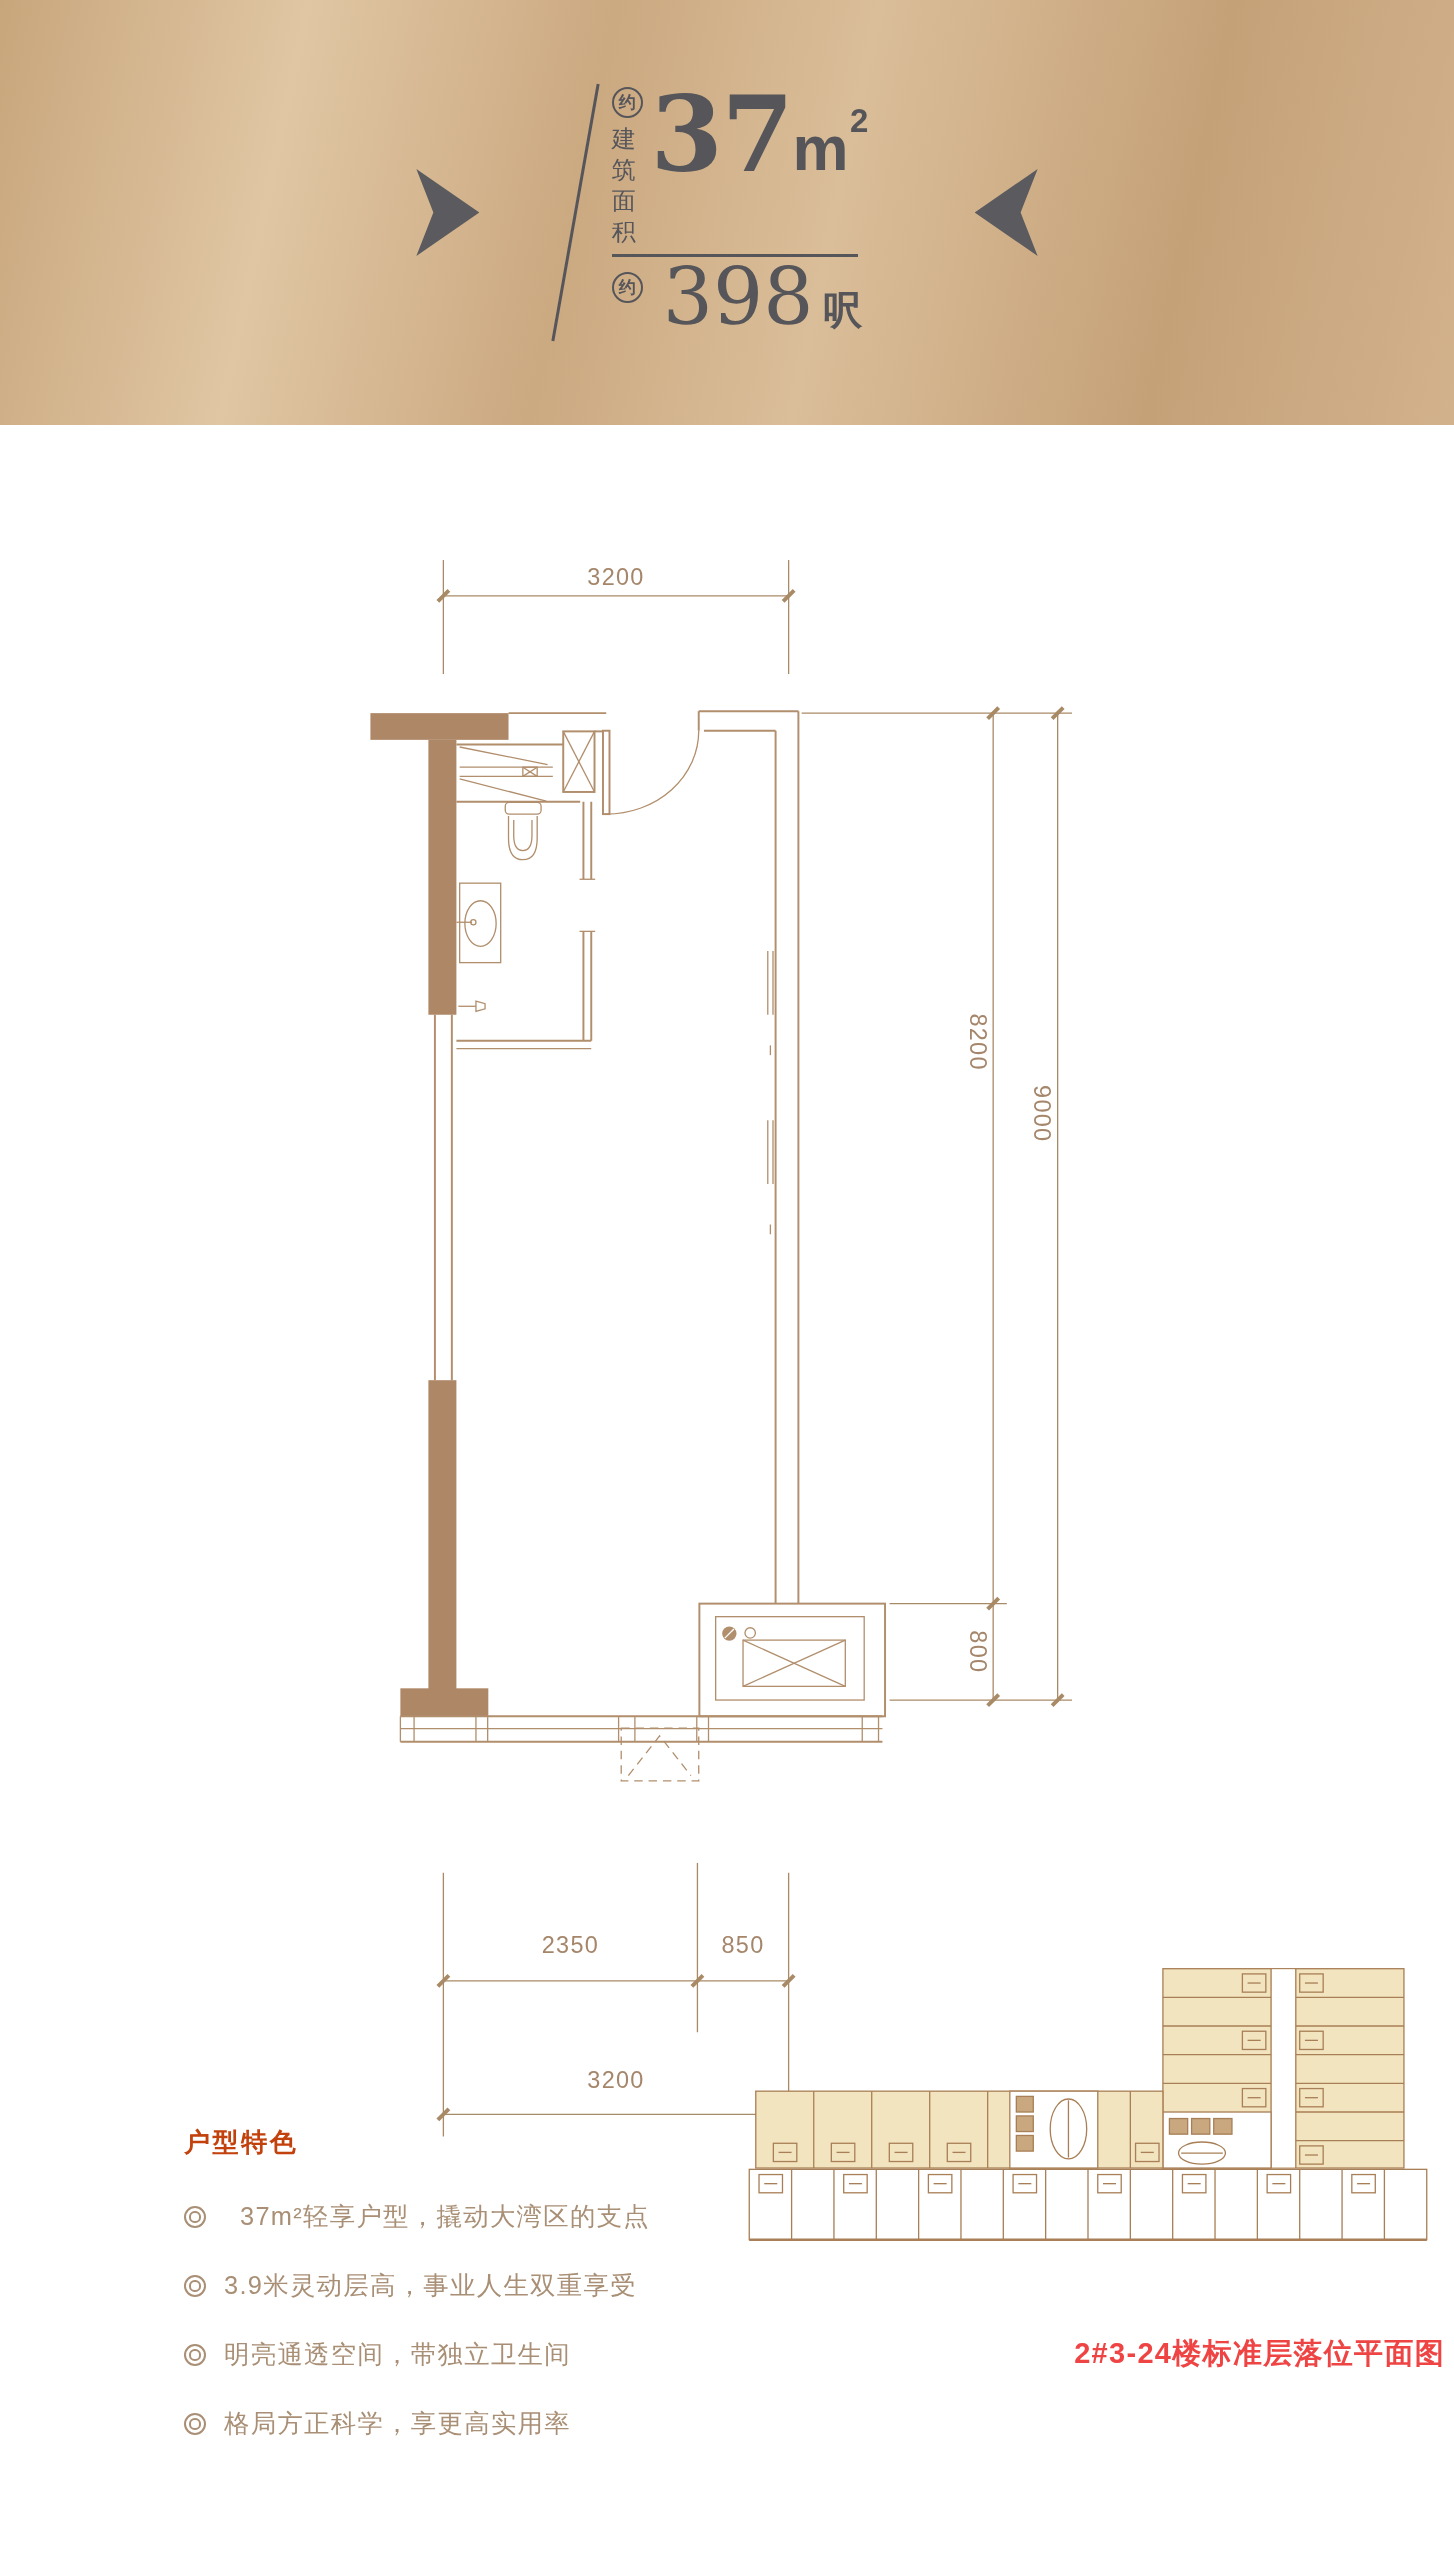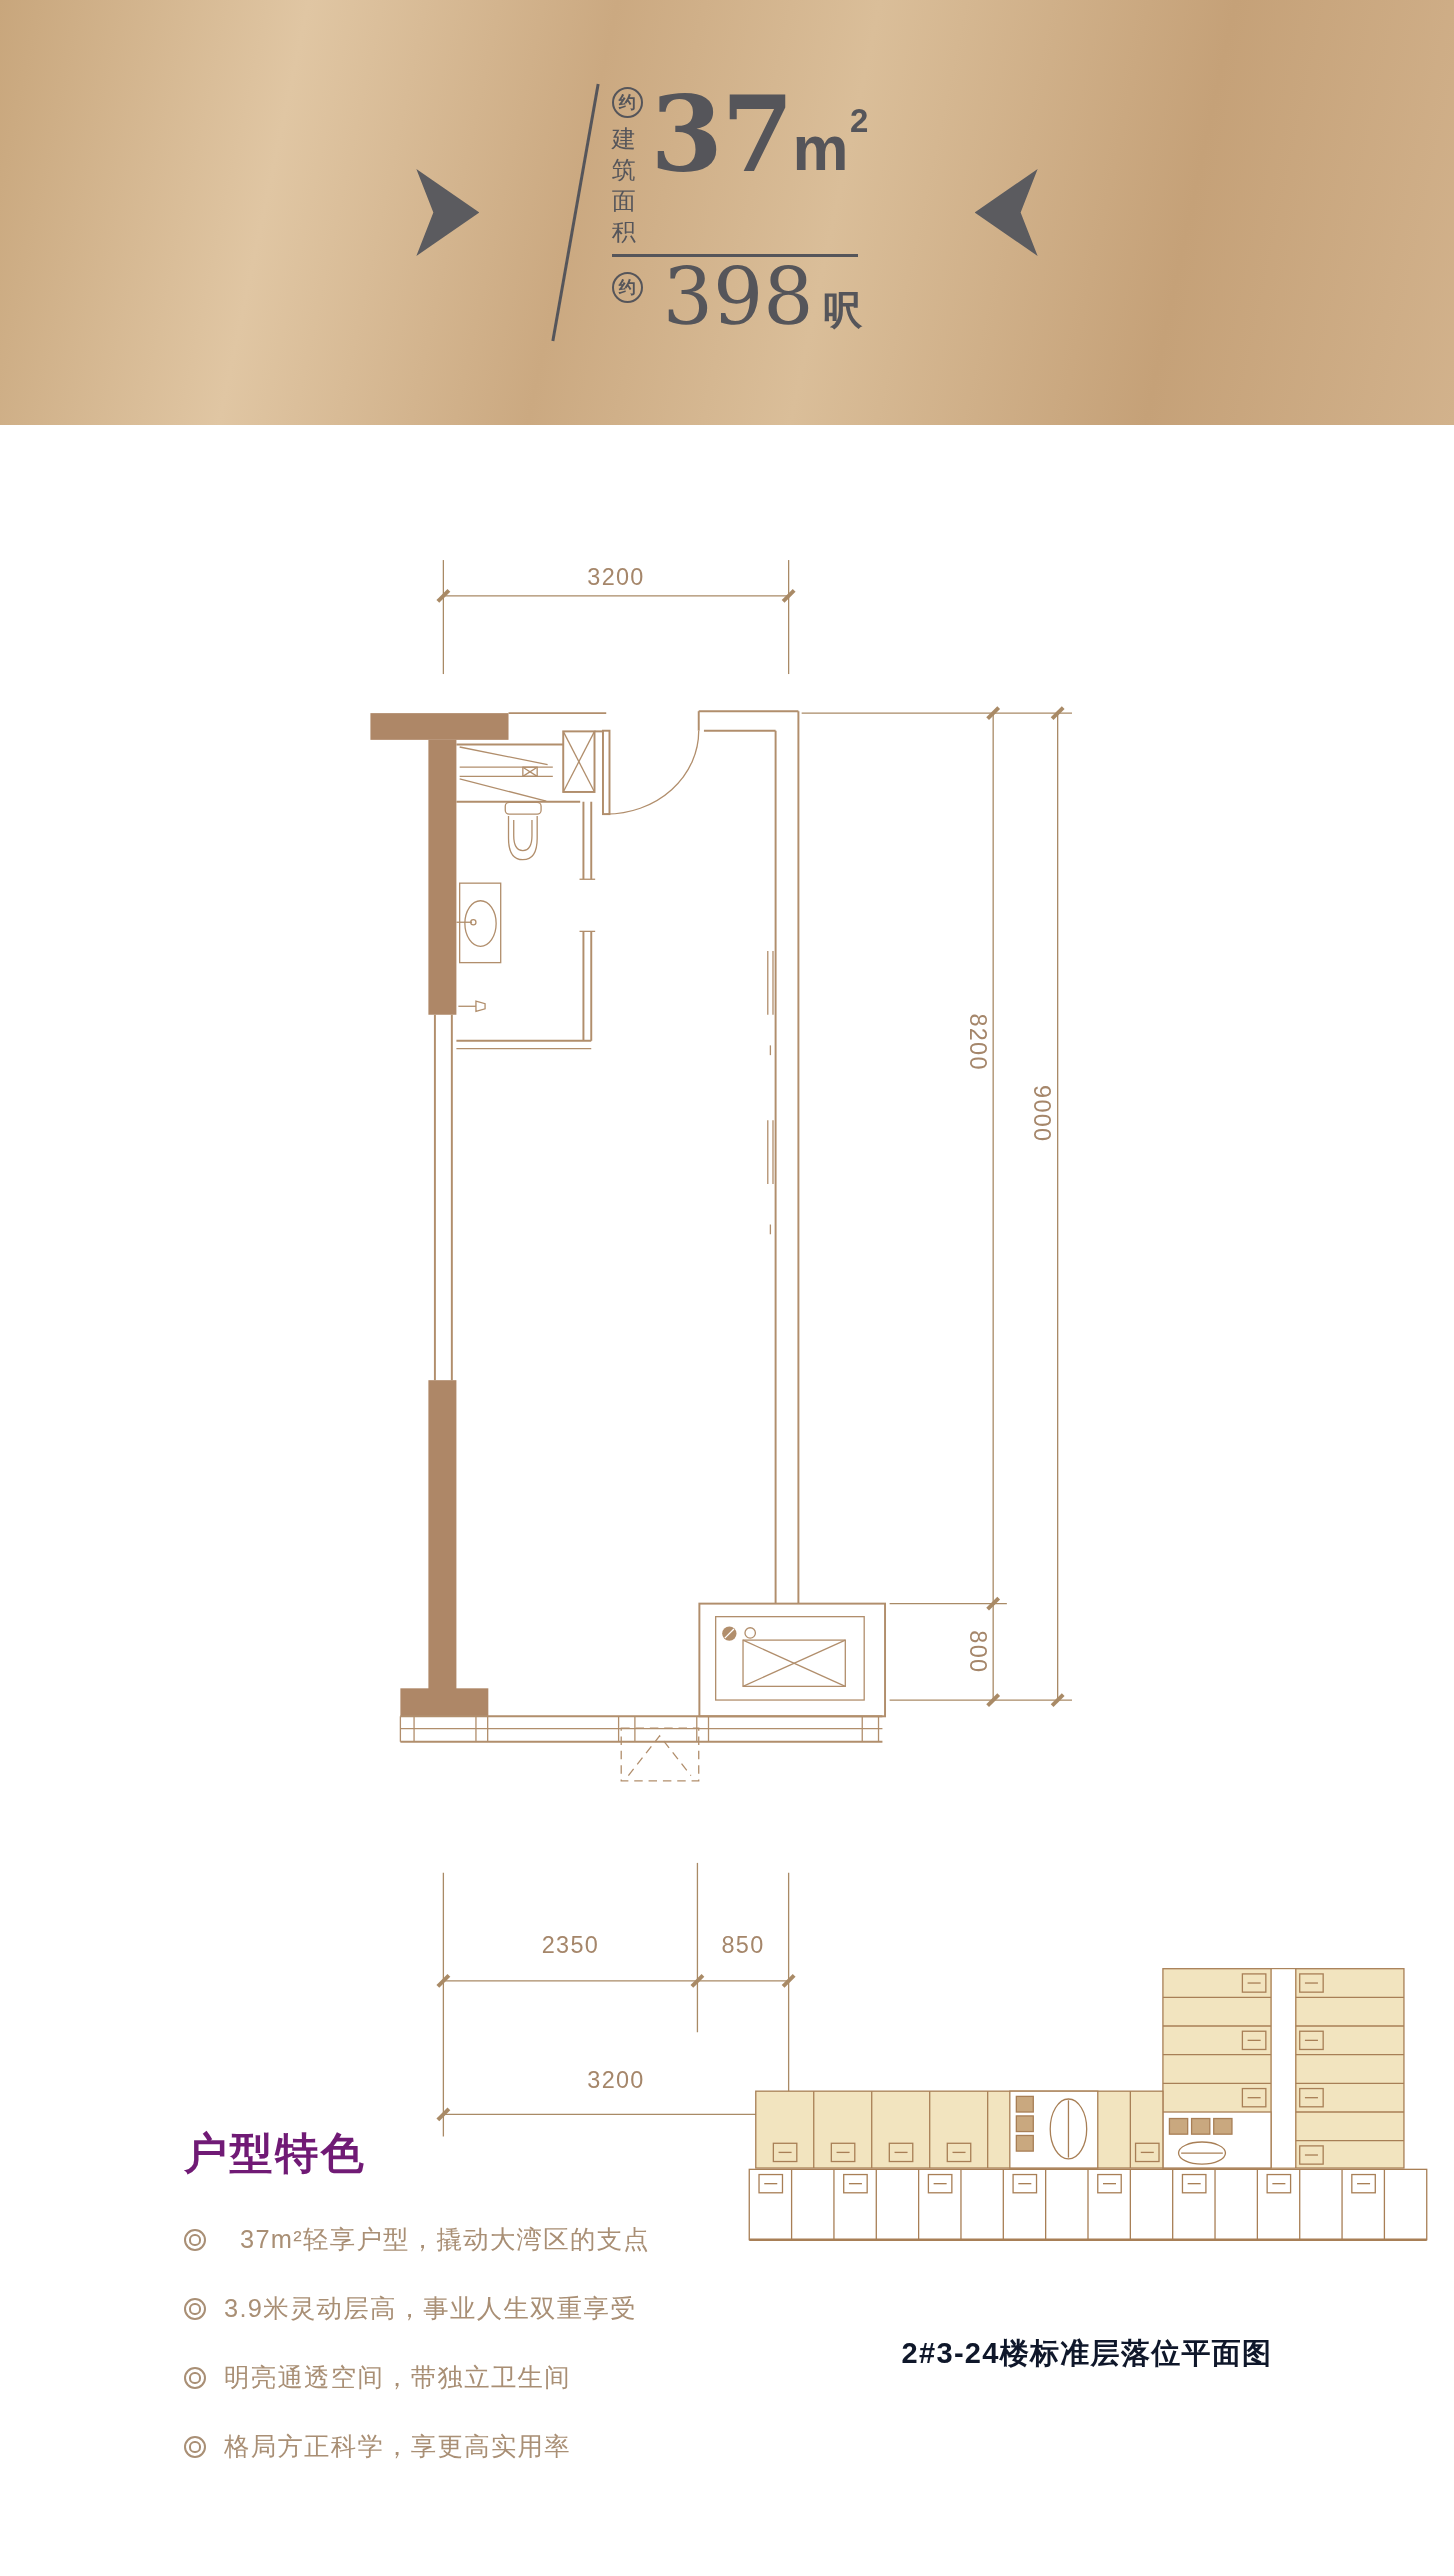--- a/index.html
+++ b/index.html
@@ -43,38 +43,38 @@
   .fp-line  { stroke:#b18e6c; stroke-width:3; fill:none; }
   .thin     { stroke-width:2; }
   .fp-fill  { fill:#ae8767; stroke:none; }
   .dashed   { stroke-dasharray:13 9; }
   .dim      { stroke:#a98a66; stroke-width:2; fill:none; }
   .tick     { stroke:#a98a66; stroke-width:6; }
   .dim-text { fill:#a5866a; font-size:36px; letter-spacing:2px; font-family:"Liberation Sans",sans-serif; }
 
   
   .features { position:absolute; left:184px; top:2125px; width:573px; }
-  .features-heading { font-size:43px; font-weight:bold; color:#701a75; letter-spacing:2.6px; }
+  .features-heading { font-size:26px; font-weight:bold; color:#c2410c; letter-spacing:2.6px; }
   .feat-row { display:flex; align-items:center; margin-top:35px; }
   .feat-row.first { margin-top:40px;gap:16px; }
   .bullseye { width:18px; height:18px; border:2px solid #a98f75; border-radius:50%;
     display:flex; align-items:center; justify-content:center; margin-right:18px; flex:0 0 auto; }
   .bullseye-inner { width:7.2px; height:7.2px; border:2px solid #a98f75; border-radius:50%; }
   .feat-text { font-size:25.4px; color:#a98f75; letter-spacing:1.3px; white-space:nowrap; }
 
   
   .keyplan { position:absolute; left:746px; top:1962px; width:684px; height:287px; }
   .kp-line  { stroke:#a87f56; stroke-width:2; fill:none; }
   .kp-unit  { fill:#f2e4bf; stroke:#a87f56; stroke-width:2; }
   .kp-white { fill:#ffffff; stroke:#a87f56; stroke-width:2; }
   .kp-solid { fill:#c9a87f; stroke:#a87f56; stroke-width:2; }
   .kp-thick { stroke:#a87f56; stroke-width:4; fill:none; }
   .keyplan-caption {
-    position:absolute; left:729px; top:2334px; width:716px; text-align:center;
-    font-size:29px; font-weight:bold; color:#0f172a; letter-spacing:1.3px;
+    position:absolute; left:729px; top:2334px; width:716px; text-align:right;
+    font-size:29px; font-weight:bold; color:#ef4444; letter-spacing:1.3px;
   }
 </style>
 </head>
 <body>
 
 <div class="page">
 
   <div class="header">
     <div class="hdr-arrow left"></div>
     <div class="hdr-slash"></div>

